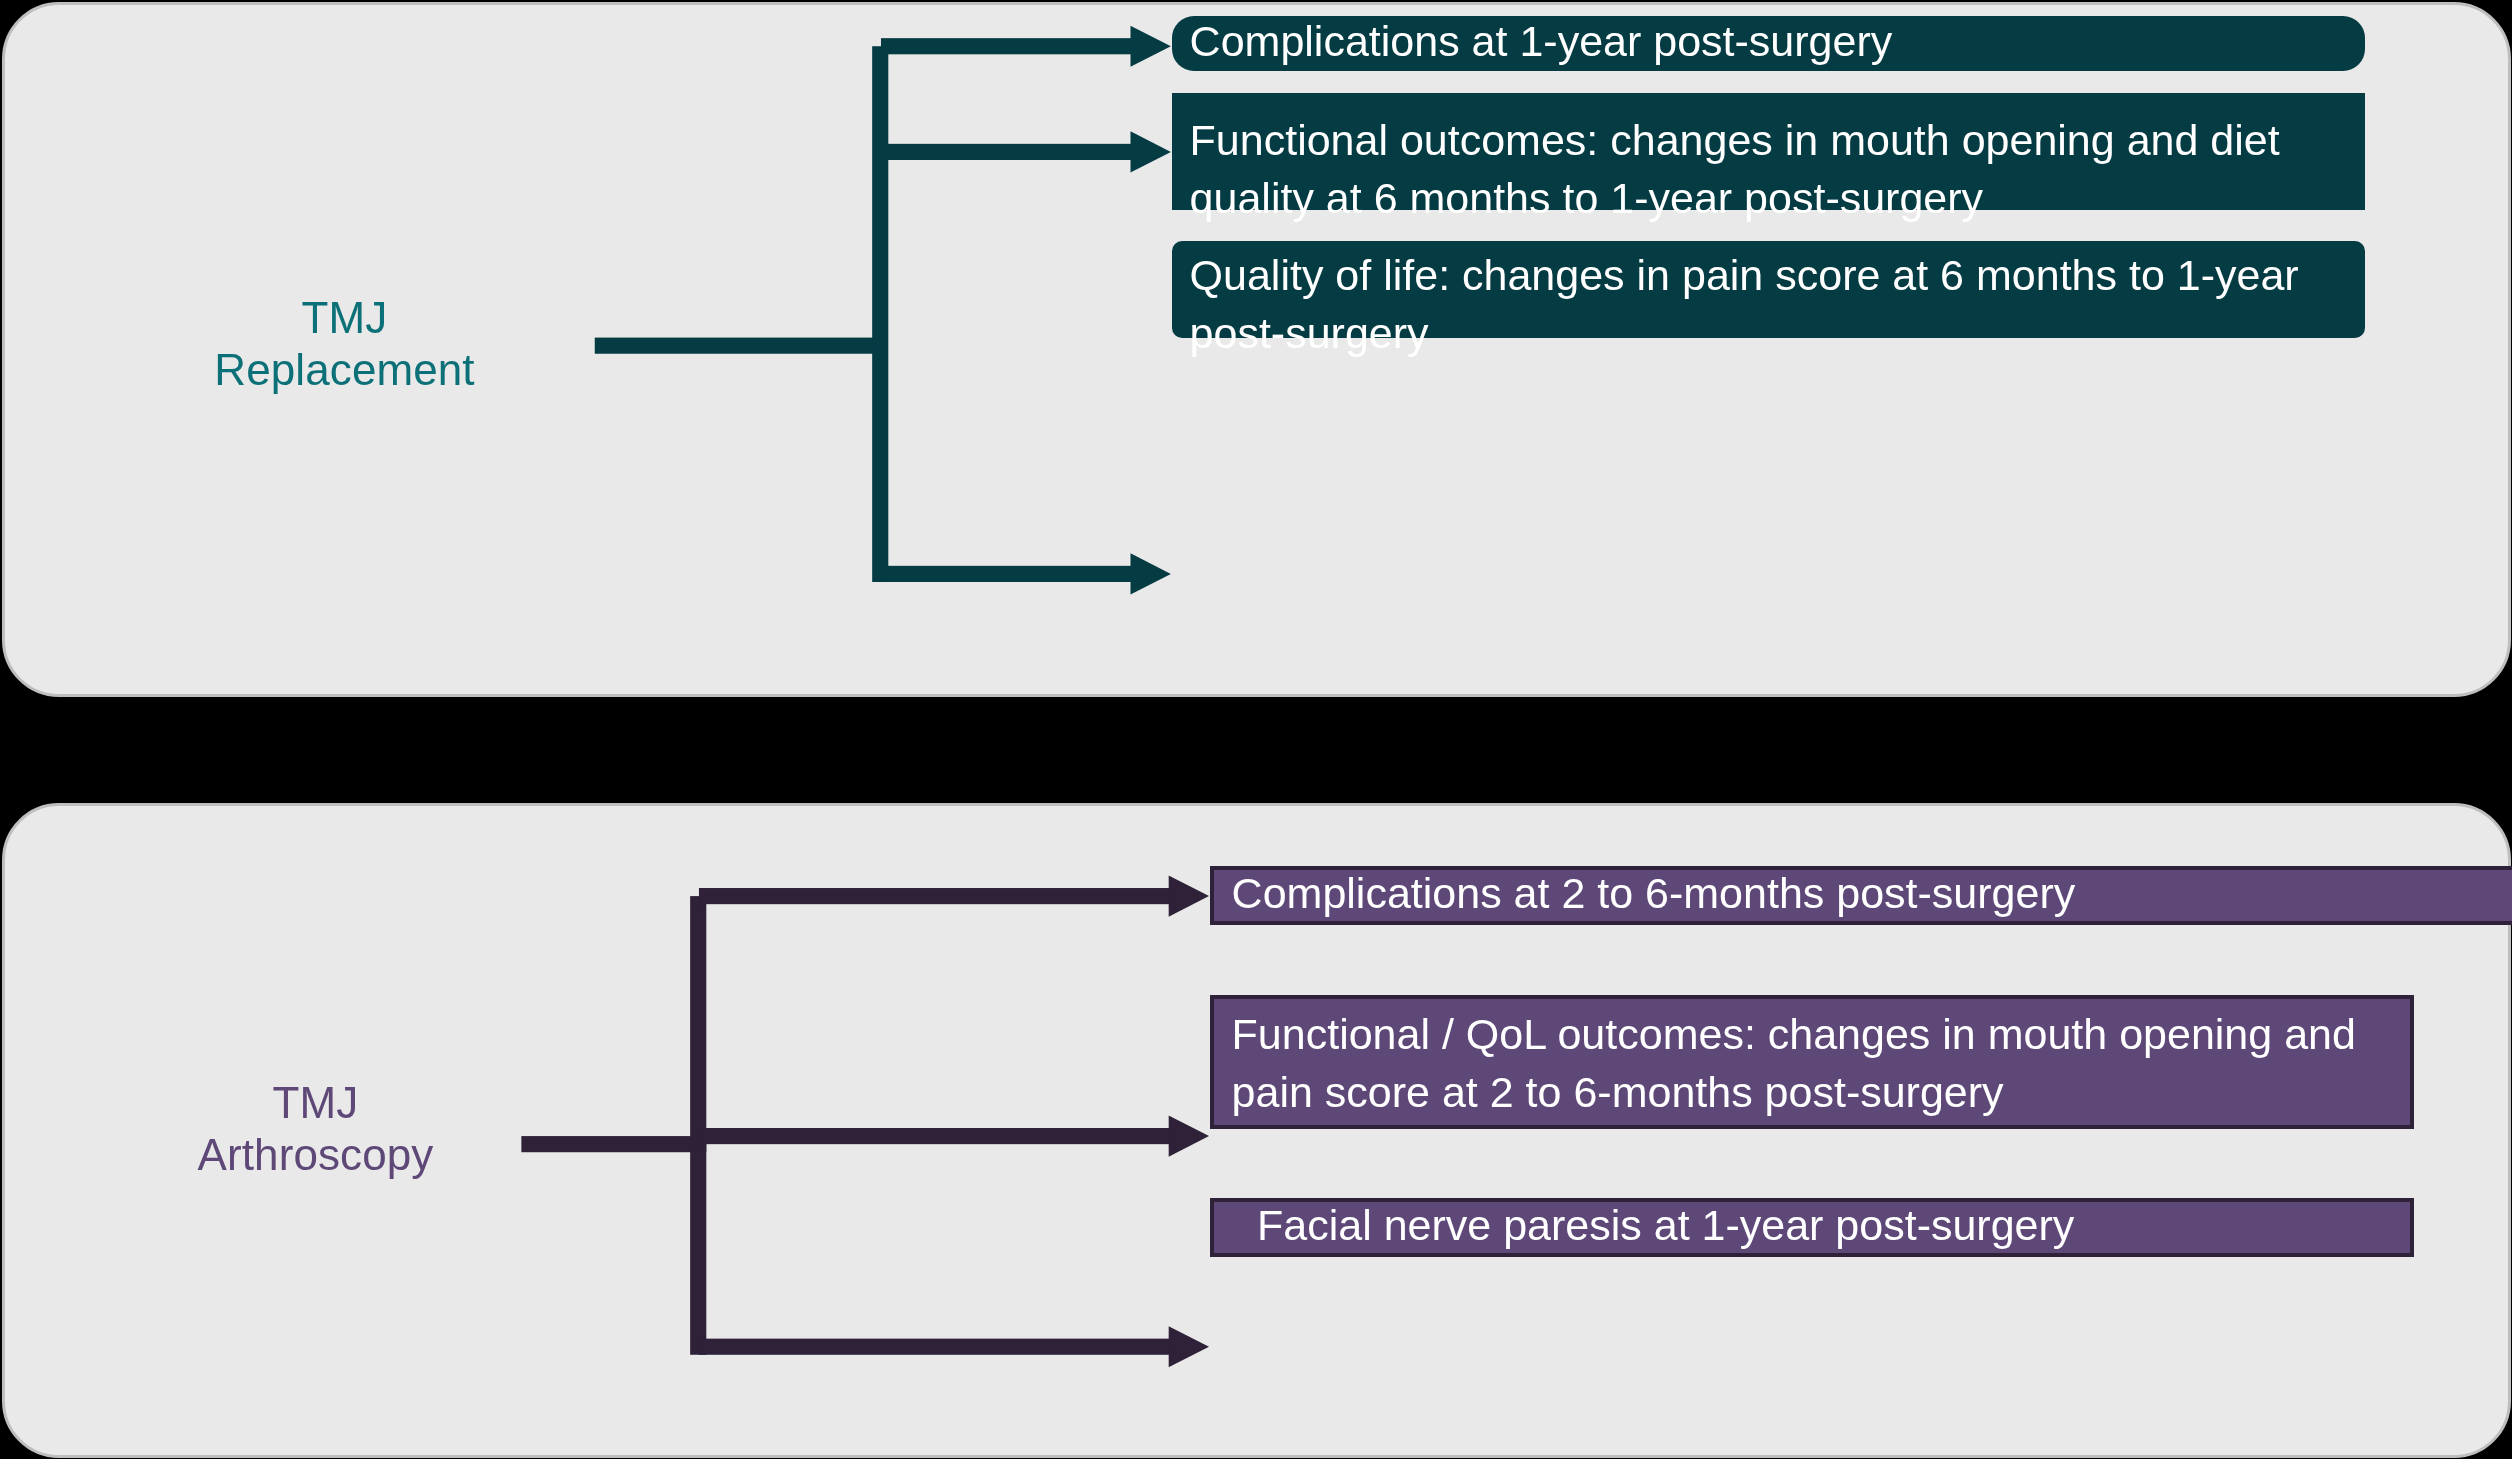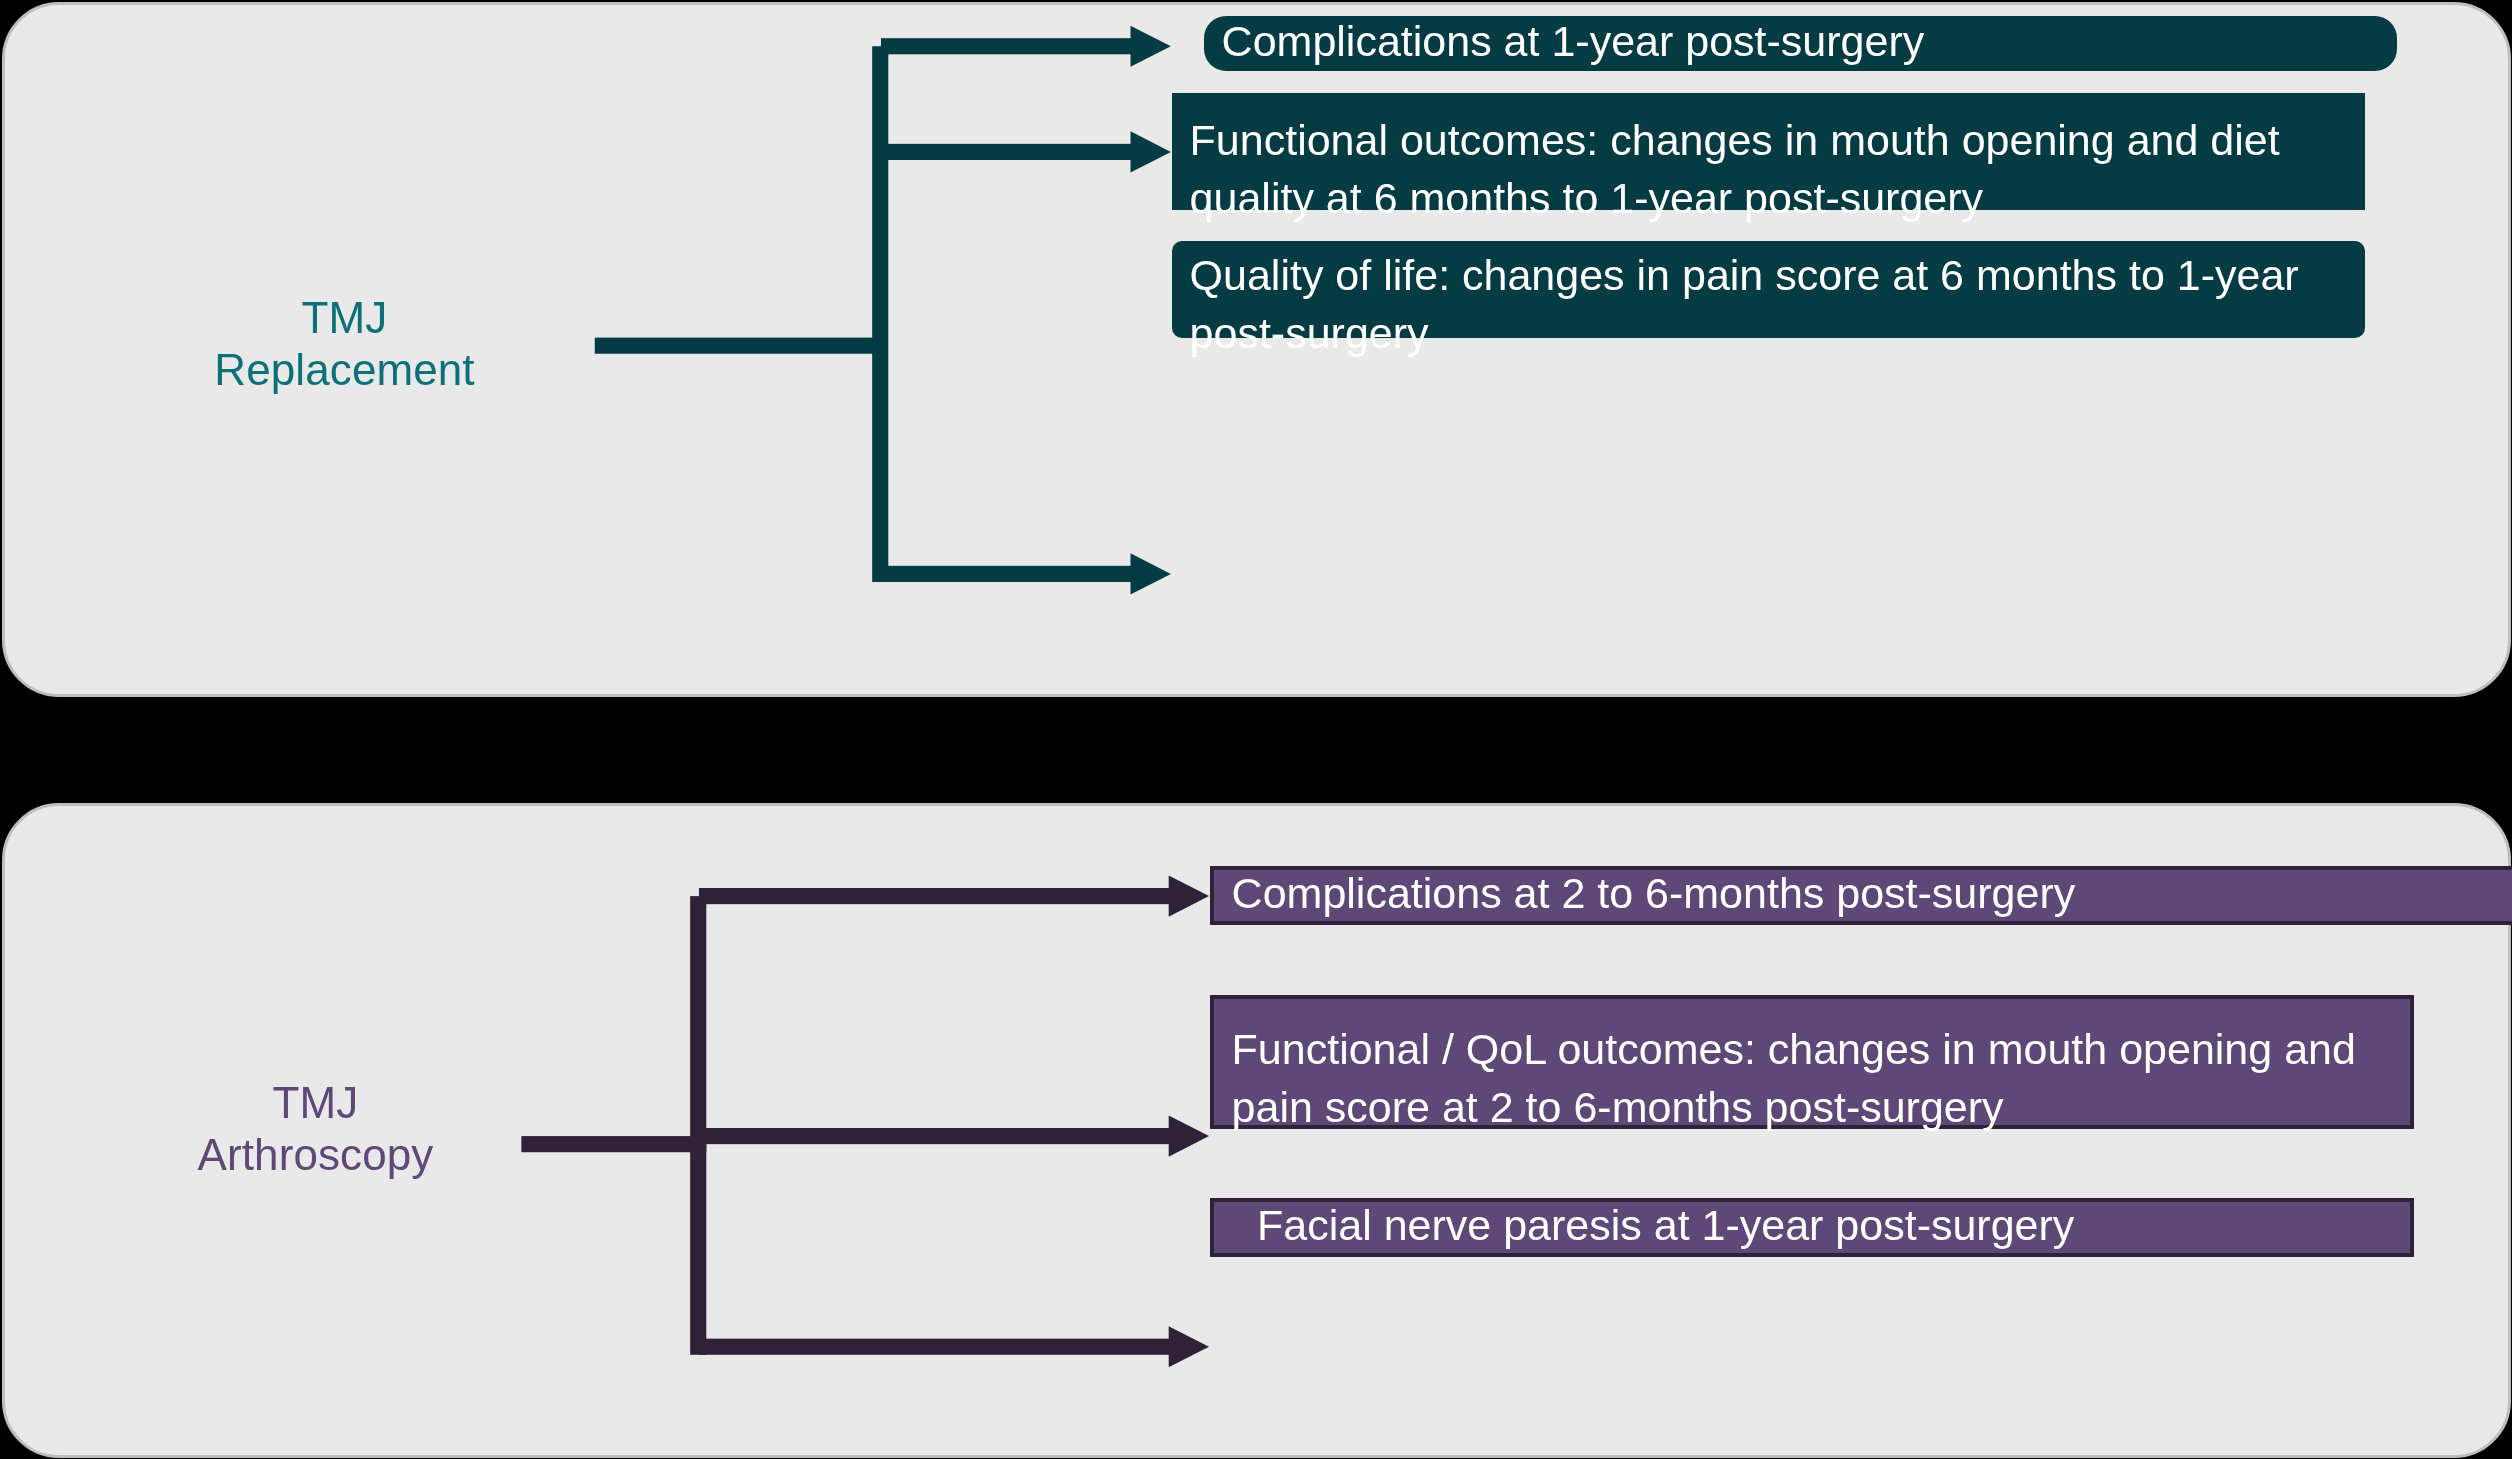--- a/index.html
+++ b/index.html
@@ -92,27 +92,27 @@
   .outcome-box.purple {
     background: #5E4878;
     border: 4.4px solid #2E2138;
   }
   .outcome-box .box-text {
     display: block;
     width: 100%;
   }
 
   
-  #box-r1 { left: 1204px; top: 16px;  width: 1193px; height: 55px; border-radius: 22px; }
+  #box-r1 { left: 1172px; top: 16px;  width: 1193px; height: 55px; border-radius: 22px; }
   #box-r2 { left: 1172px; top: 93px; width: 1193px; height: 117px; align-items: flex-start; padding-top: 19px; }
   #box-r3 { left: 1172px; top: 241px; width: 1193px; height: 97px; align-items: flex-start; padding-top: 5.9px; border-radius: 10px; }
 
   
   #box-a1 { left: 1210px; top: 866px; width: 1319px; height: 59px; }
-  #box-a2 { left: 1210px; top: 995px; width: 1204px; height: 134px; align-items: flex-start; padding-top: 22px; }
+  #box-a2 { left: 1210px; top: 995px; width: 1204px; height: 134px; align-items: flex-start; padding-top: 7px; }
   #box-a3 { left: 1210px; top: 1198px; width: 1204px; height: 59px; padding-left: 43px; }
 </style>
 </head>
 <body>
 
 <div class="canvas">
 
   <div class="panel" id="panel-replacement"></div>
 
   <svg class="connector-layer" viewBox="0 0 3422 1988">

